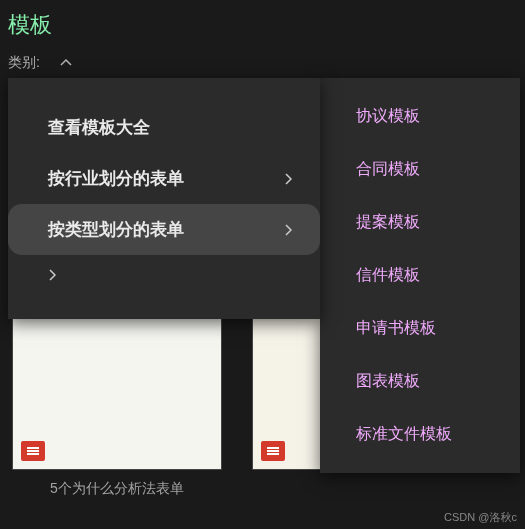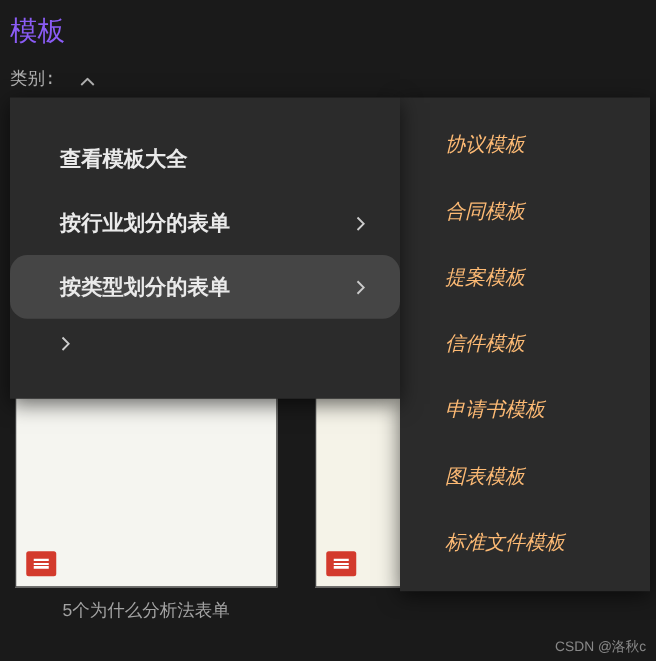--- a/index.html
+++ b/index.html
@@ -15,28 +15,27 @@
       height: 529px;
       overflow: hidden;
       position: relative;
     }
     .header {
       padding: 10px 8px 8px 8px;
     }
     .page-title {
       font-size: 22px;
       font-weight: normal;
-      color: #8b5cf6;
+      color: #86efac;
     }
     .category-row {
       display: flex;
-      align-items: flex-end;
+      align-items: center;
       padding: 6px 8px;
       gap: 20px;
-      font-family: Liberation Mono, monospace;
     }
     .category-label {
       font-size: 14px;
       color: #b0b0b0;
     }
     .chevron-up {
       width: 12px;
       height: 12px;
       display: flex;
       align-items: center;
@@ -122,23 +121,22 @@
       left: 320px;
       width: 200px;
       background: #2b2b2b;
       box-shadow: 0 4px 16px rgba(0,0,0,0.6);
       z-index: 9;
       padding: 12px 0;
     }
     .flyout-item {
       padding: 16px 36px;
       font-size: 16px;
-      color: #fdba74;
+      color: #f0abfc;
       cursor: pointer;
-      font-style: italic;
     }
     .chevron-right svg, .chevron-up svg {
       display: block;
     }
     .watermark {
       position: absolute;
       bottom: 4px;
       right: 8px;
       font-size: 11px;
       color: #888;

